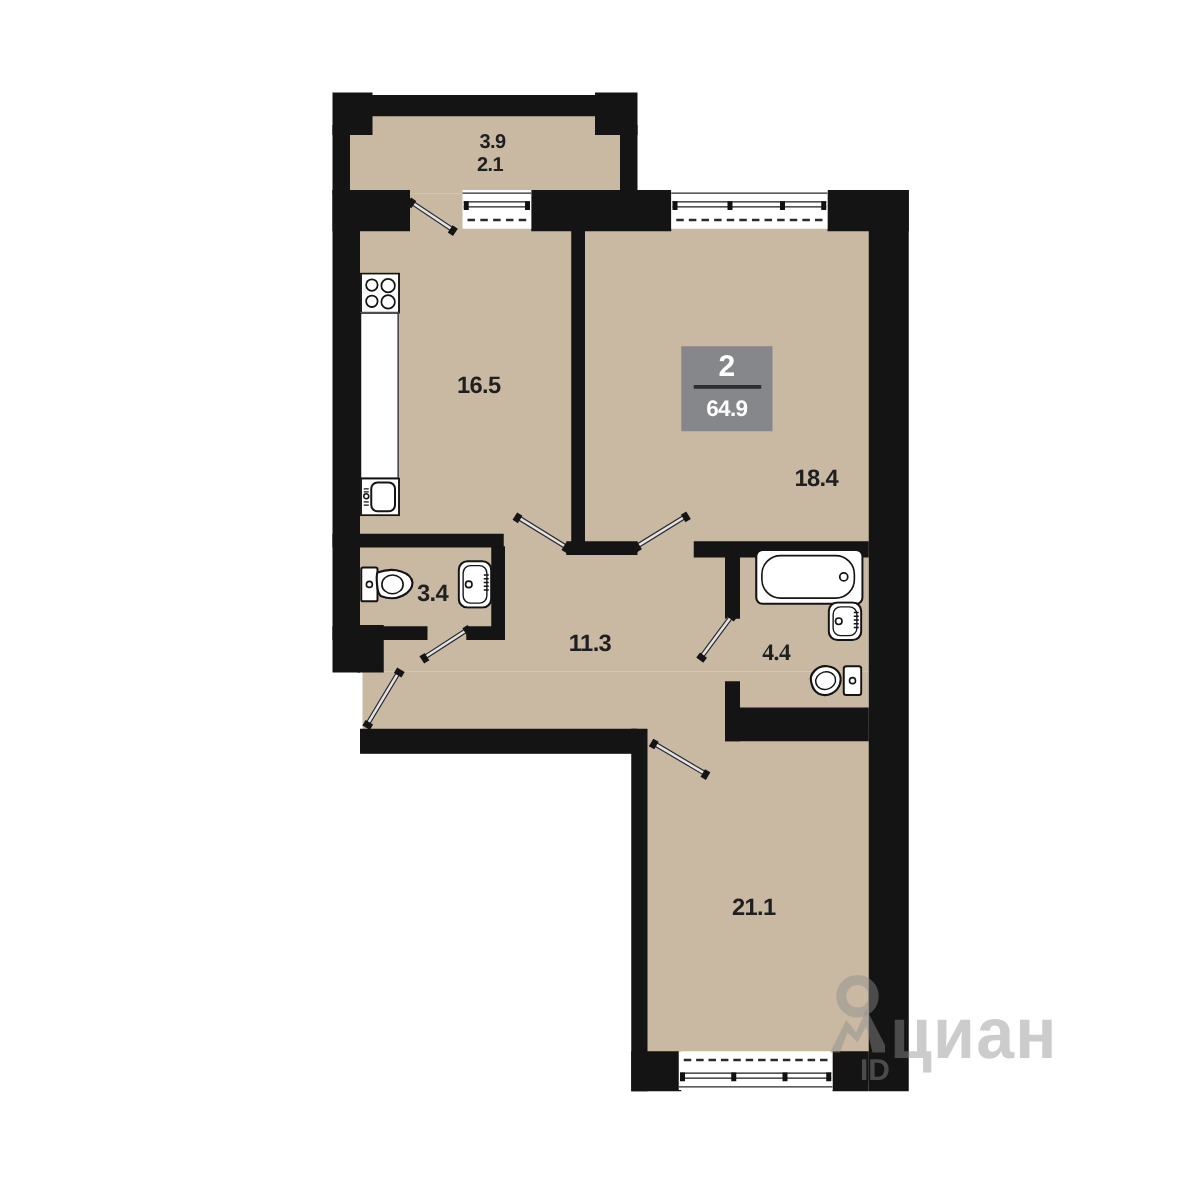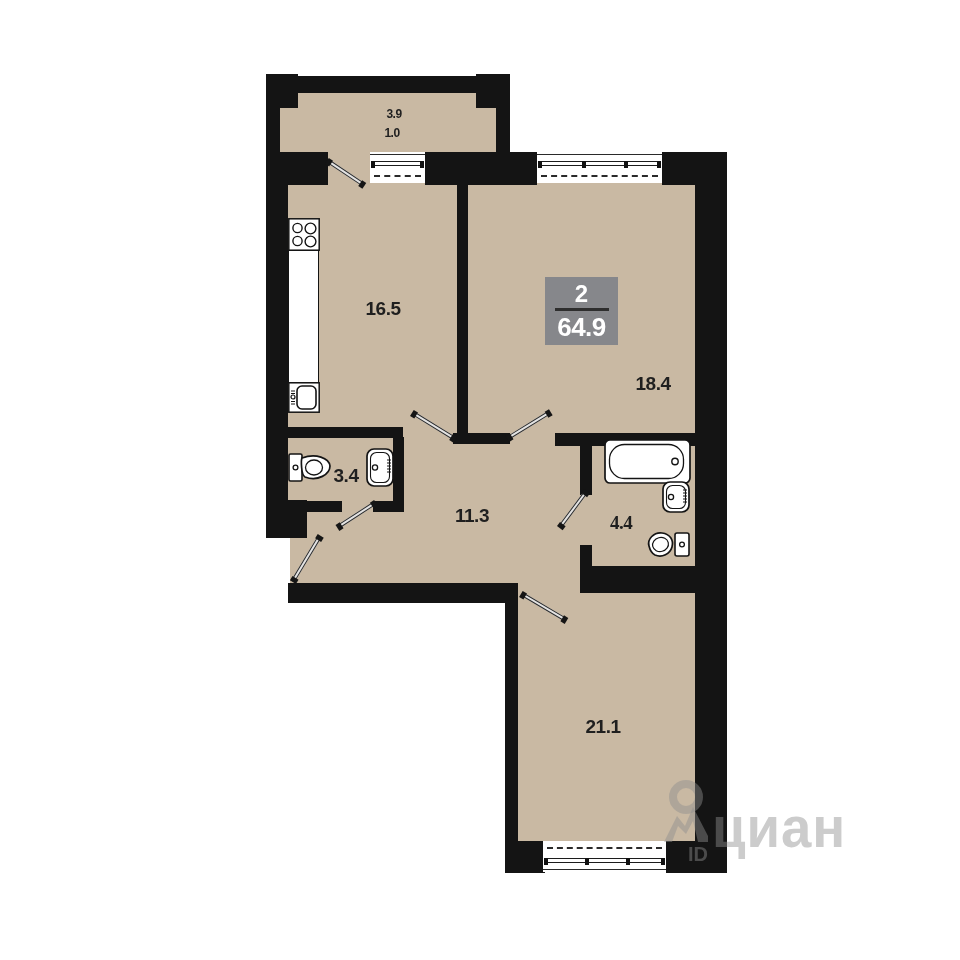--- a/index.html
+++ b/index.html
@@ -23,32 +23,32 @@
   .win-dash{position:absolute;left:4px;right:4px;height:0;
             border-top:2px dashed #2a2a2a;}
   .win-tick{position:absolute;width:4px;height:7px;background:#111;top:-1px;}
   .door{position:absolute;height:4px;background:#e3e3e3;
         border:1px solid #2c2c2c;transform-origin:0 50%;}
   .door::before,.door::after{content:'';position:absolute;top:-2.5px;width:5px;height:7px;background:#151515;}
   .door::before{left:-2px;}
   .door::after{right:-2px;}
   .area-label{position:absolute;transform:translate(-50%,-50%);
         color:var(--line);font-weight:700;font-size:19px;letter-spacing:-0.5px;white-space:nowrap;}
-  .area-label.small{font-size:12px;}
+  .area-label.small{font-size:16px;}
   .fixture{position:absolute;}
   .badge{position:absolute;left:545px;top:277px;width:73px;height:68px;
          background:var(--badge);display:flex;flex-direction:column;
          align-items:center;justify-content:center;color:#fff;font-weight:700;}
   .badge .rooms{font-size:24px;line-height:24px;}
   .badge .rule{width:54px;height:3px;background:#2e2e2e;margin:2px 0 3px 0;}
-  .badge .total{font-size:26px;line-height:26px;letter-spacing:-0.5px;}
+  .badge .total{font-size:18px;line-height:26px;letter-spacing:-0.5px;}
   .watermark{position:absolute;color:var(--wm);pointer-events:none;}
   .wm-brand{left:712px;top:793px;font-size:58px;font-weight:700;
             transform:scaleX(0.94);transform-origin:left top;letter-spacing:1px;}
-  .wm-id{left:688px;top:843px;font-size:20px;font-weight:700;}
+  .wm-id{left:688px;top:843px;font-size:24px;font-weight:700;}
 </style>
 </head>
 <body>
 
 <div class="plan">
 
   <div class="floor" style="left:278px;top:90px;width:222px;height:65px;"></div>
   <div class="floor" style="left:280px;top:155px;width:440px;height:285px;"></div>
   <div class="floor" style="left:280px;top:425px;width:415px;height:112px;"></div>
   <div class="floor" style="left:290px;top:537px;width:405px;height:66px;"></div>
@@ -155,21 +155,21 @@
 
   <div class="door" style="left:328px;top:159px;width:43px;transform:rotate(33.7deg);"></div>
   <div class="door" style="left:413px;top:411px;width:49px;transform:rotate(31.7deg);"></div>
   <div class="door" style="left:508px;top:436px;width:49px;transform:rotate(-31.7deg);"></div>
   <div class="door" style="left:338px;top:525px;width:44px;transform:rotate(-33deg);"></div>
   <div class="door" style="left:293px;top:579px;width:52px;transform:rotate(-59deg);"></div>
   <div class="door" style="left:560px;top:525px;width:44px;transform:rotate(-53.4deg);"></div>
   <div class="door" style="left:522px;top:592px;width:51px;transform:rotate(30.6deg);"></div>
 
   <div class="area-label small" style="left:394px;top:114px;">3.9</div>
-  <div class="area-label small" style="left:392px;top:133px;">1.0</div>
+  <div class="area-label small" style="left:392px;top:133px;">2.1</div>
   <div class="area-label" style="left:383px;top:309px;">16.5</div>
   <div class="area-label" style="left:653px;top:384px;">18.4</div>
   <div class="area-label" style="left:346px;top:476px;">3.4</div>
   <div class="area-label" style="left:472px;top:516px;">11.3</div>
   <div class="area-label" style="left:621px;top:523px;font-family:Liberation Serif, serif;">4.4</div>
   <div class="area-label" style="left:603px;top:727px;">21.1</div>
 
   <div class="badge">
     <div class="rooms">2</div>
     <div class="rule"></div>

